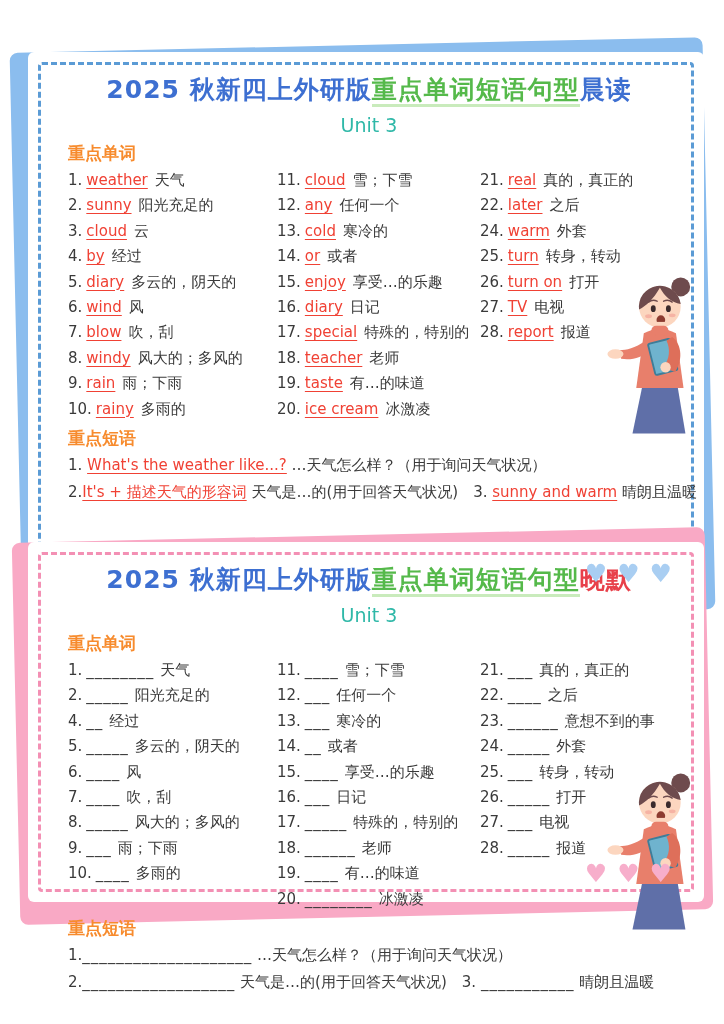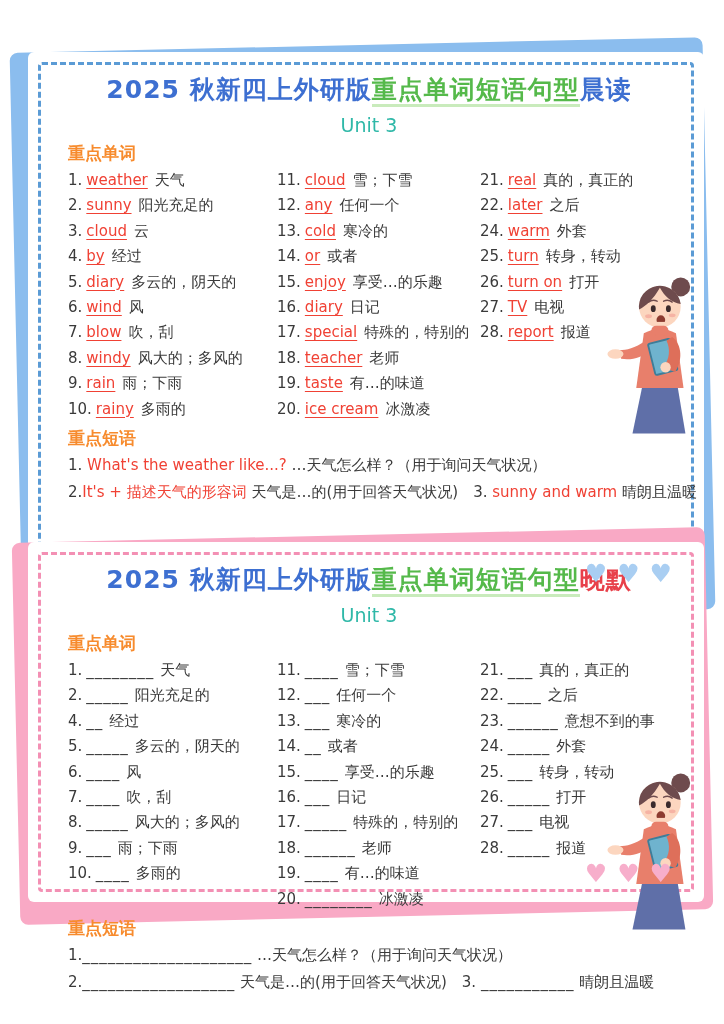--- a/index.html
+++ b/index.html
@@ -24,21 +24,21 @@
   .t-red{color:var(--title_red,#e8404a);}
   .subtitle{text-align:center;color:var(--teal,#2fb8a8);font-weight:normal;font-size:19px;line-height:24px;margin-top:6px;}
   .section-heading{color:var(--orange,#f78b2d);font-weight:bold;font-size:17px;line-height:24px;margin-top:4px;}
   .word-grid{display:grid;grid-template-columns:209px 203px 1fr;margin-top:3px;}
   .word-item{font-size:15px;height:25.4px;line-height:25.4px;white-space:nowrap;color:#3a3a3a;}
   .w-num{margin-right:4px;}
   .w-en{color:var(--red_word,#f04134);text-decoration:underline;text-underline-offset:3px;margin-right:7px;}
   .w-blank{color:#3a3a3a;margin-right:6px;letter-spacing:1px;}
   .phrases{margin-top:2px;}
   .phrase-line{font-size:15px;line-height:27px;color:#3a3a3a;white-space:nowrap;}
-  .seg-red{color:var(--red_word,#f04134);text-underline-offset:3px;}
+  .seg-red{color:var(--red_word,#f04134);text-decoration:underline;text-underline-offset:3px;}
   .seg-blank{letter-spacing:1px;}
   .hearts{position:absolute;right:32px;bottom:16px;display:flex;gap:10px;z-index:4;}
   .heart{font-size:25px;line-height:1;}
   #panel-morning .heart{color:var(--heart_blue,#a9cef2);}
   #panel-evening .heart{color:var(--heart_pink,#f7aecb);}
   .girl{position:absolute;width:104px;height:166px;right:-6px;z-index:3;}
   #panel-morning .girl{top:220px;}
   #panel-evening .girl{top:226px;}
 </style>
 </head>

